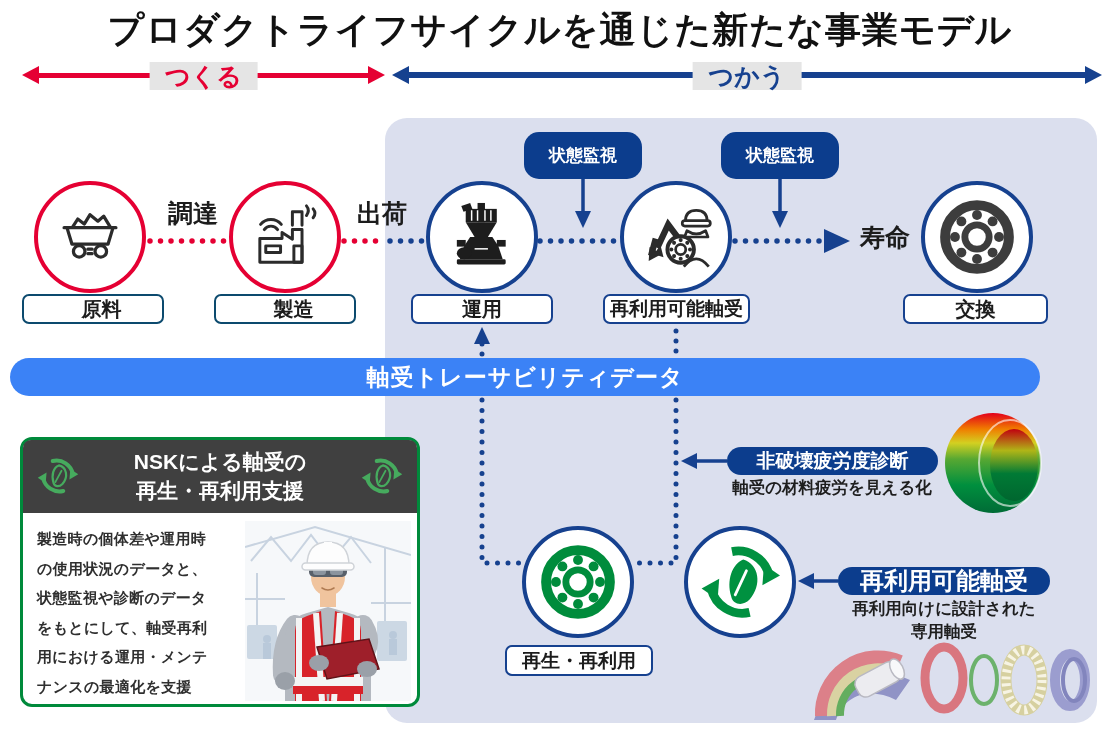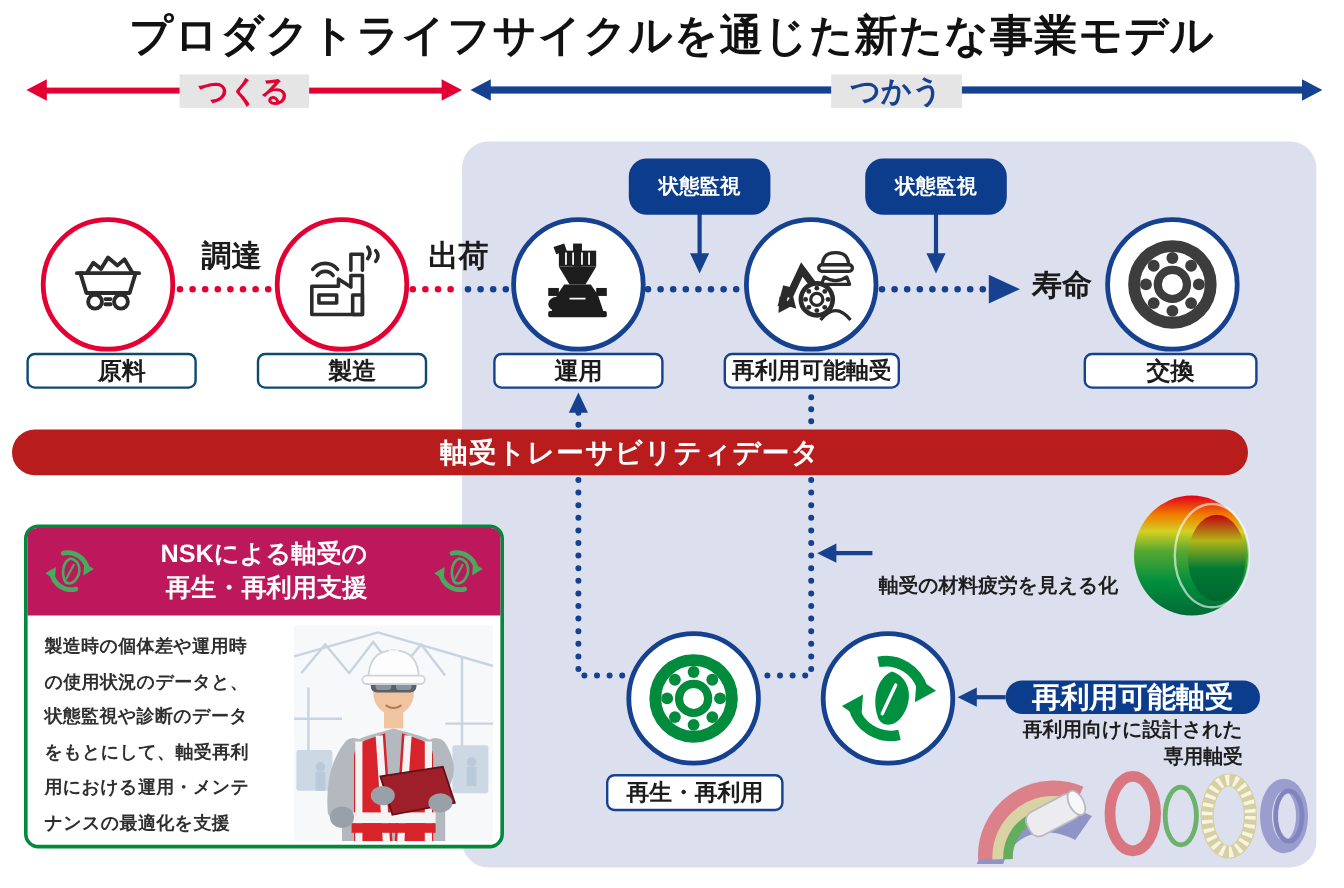--- a/index.html
+++ b/index.html
@@ -1,19 +1,19 @@
 <!DOCTYPE html>
 <html><head>
 <meta charset="utf-8">
 <style>
   html,body{margin:0;padding:0;background:#fff;}
   #stage{position:relative;width:1120px;height:740px;background:#fff;overflow:hidden;
          font-family:"Liberation Sans","DejaVu Sans",sans-serif;color:#222;}
   .abs{position:absolute;}
-  .center{display:flex;align-items:center;justify-content:center;text-align:right;}
+  .center{display:flex;align-items:center;justify-content:center;text-align:center;}
   .pre{white-space:pre-line;}
 
   
   .title{top:6px;left:0;width:100%;font-size:36px;font-weight:900;letter-spacing:1px;color:#111;}
   .phase-line{position:absolute;top:12px;height:0;}
   .ph-red .phase-rule{position:absolute;top:11px;left:10px;right:10px;height:5px;background:#e50033;}
   .ph-blue .phase-rule{position:absolute;top:10px;left:10px;right:10px;height:6px;background:#16418f;}
   .tri{position:absolute;width:0;height:0;}
   .phase-label{position:absolute;top:0;left:50%;transform:translateX(-50%);background:#e5e5e5;
                padding:0 16px;font-size:25px;font-weight:900;line-height:28px;}
@@ -29,27 +29,27 @@
            box-sizing:border-box;z-index:3;color:#1c1c1c;}
   .stepbox.red{border:2px solid #0c4a6e;padding-left:17px;}
   .stepbox.blue{border:2px solid #16418f;}
   .connlabel{top:197px;width:76px;font-size:25px;font-weight:800;color:#1c1c1c;z-index:3;}
 
   .navy-pill{background:#0c3d8d;color:#fff;border-radius:15px;font-weight:800;z-index:4;}
   .monitor{top:132px;width:118px;height:47px;font-size:17px;}
 
   .lifelabel{left:853px;top:221px;width:64px;font-size:25px;font-weight:800;z-index:3;color:#1c1c1c;}
 
-  .tracebar{left:10px;top:358px;width:1030px;height:38px;background:#b91c1c;border-radius:19px;
+  .tracebar{left:10px;top:358px;width:1030px;height:38px;background:#3b82f6;border-radius:19px;
             color:#fff;font-size:23px;font-weight:800;letter-spacing:1px;z-index:2;}
 
   
   .supportbox{left:20px;top:437px;width:400px;height:270px;background:#fff;border:3px solid #008a3b;
               border-radius:12px;box-sizing:border-box;z-index:5;}
-  .supporthead{position:absolute;left:0;top:0;right:0;height:73px;background:#be185d;border-radius:8px 8px 0 0;
+  .supporthead{position:absolute;left:0;top:0;right:0;height:73px;background:#404040;border-radius:8px 8px 0 0;
                color:#fff;font-size:21px;font-weight:800;line-height:1.35;}
   .supportbody{position:absolute;left:14px;top:84px;width:210px;font-size:15px;font-weight:700;
                line-height:29.5px;color:#2f2f2f;letter-spacing:0.3px;}
   .head-ico{position:absolute;top:14px;width:44px;height:44px;}
 
   .diag-badge{left:727px;top:447px;width:211px;height:28px;border-radius:14px;font-size:19px;}
   .diag-caption{left:718px;top:477px;width:228px;font-size:16.5px;font-weight:800;color:#1e1e1e;z-index:3;}
   .reuse-badge{left:838px;top:567px;width:212px;height:28px;border-radius:14px;font-size:24px;}
   .reuse-caption{left:832px;top:597px;width:224px;font-size:16.5px;font-weight:800;color:#1e1e1e;z-index:3;line-height:23px;}
   .regenlabel{left:505px;top:645px;width:148px;height:31px;font-size:19px;}
@@ -281,20 +281,21 @@
       <path d="M77,67 Q83,71 89,67" stroke="#b07b52" stroke-width="1.6" fill="none" stroke-linecap="round"></path>
       <rect x="64" y="45" width="38" height="11" rx="5" fill="#58606a"></rect>
       <rect x="68" y="47" width="13" height="7" rx="3" fill="#8b949e"></rect>
       <rect x="85" y="47" width="13" height="7" rx="3" fill="#8b949e"></rect>
       <path d="M62,45 Q62,21 83,21 Q104,21 104,45 z" fill="#fdfdfd" stroke="#cfd3d8" stroke-width="1.5"></path>
       <rect x="57" y="42" width="52" height="7" rx="3.5" fill="#fdfdfd" stroke="#cfd3d8" stroke-width="1.5"></rect>
       <rect x="79" y="21" width="8" height="7" fill="#fdfdfd"></rect>
     </svg>
   </div>
 
+  <div class="abs center navy-pill diag-badge">非破壊疲労度診断</div>
   <div class="abs center diag-caption">軸受の材料疲労を見える化</div>
   <svg class="abs" style="left:943px;top:411px;z-index:3;" width="110" height="104" viewBox="0 0 110 104">
     <defs>
       <linearGradient id="hg1" x1="0" y1="0" x2="0" y2="1">
         <stop offset="0" stop-color="#e3001b"></stop>
           <stop offset="0.16" stop-color="#f07d00"></stop>
         <stop offset="0.30" stop-color="#d3d021"></stop>
           <stop offset="0.46" stop-color="#58a832"></stop>
         <stop offset="0.72" stop-color="#008f3e"></stop>
           <stop offset="1" stop-color="#006b36"></stop>

